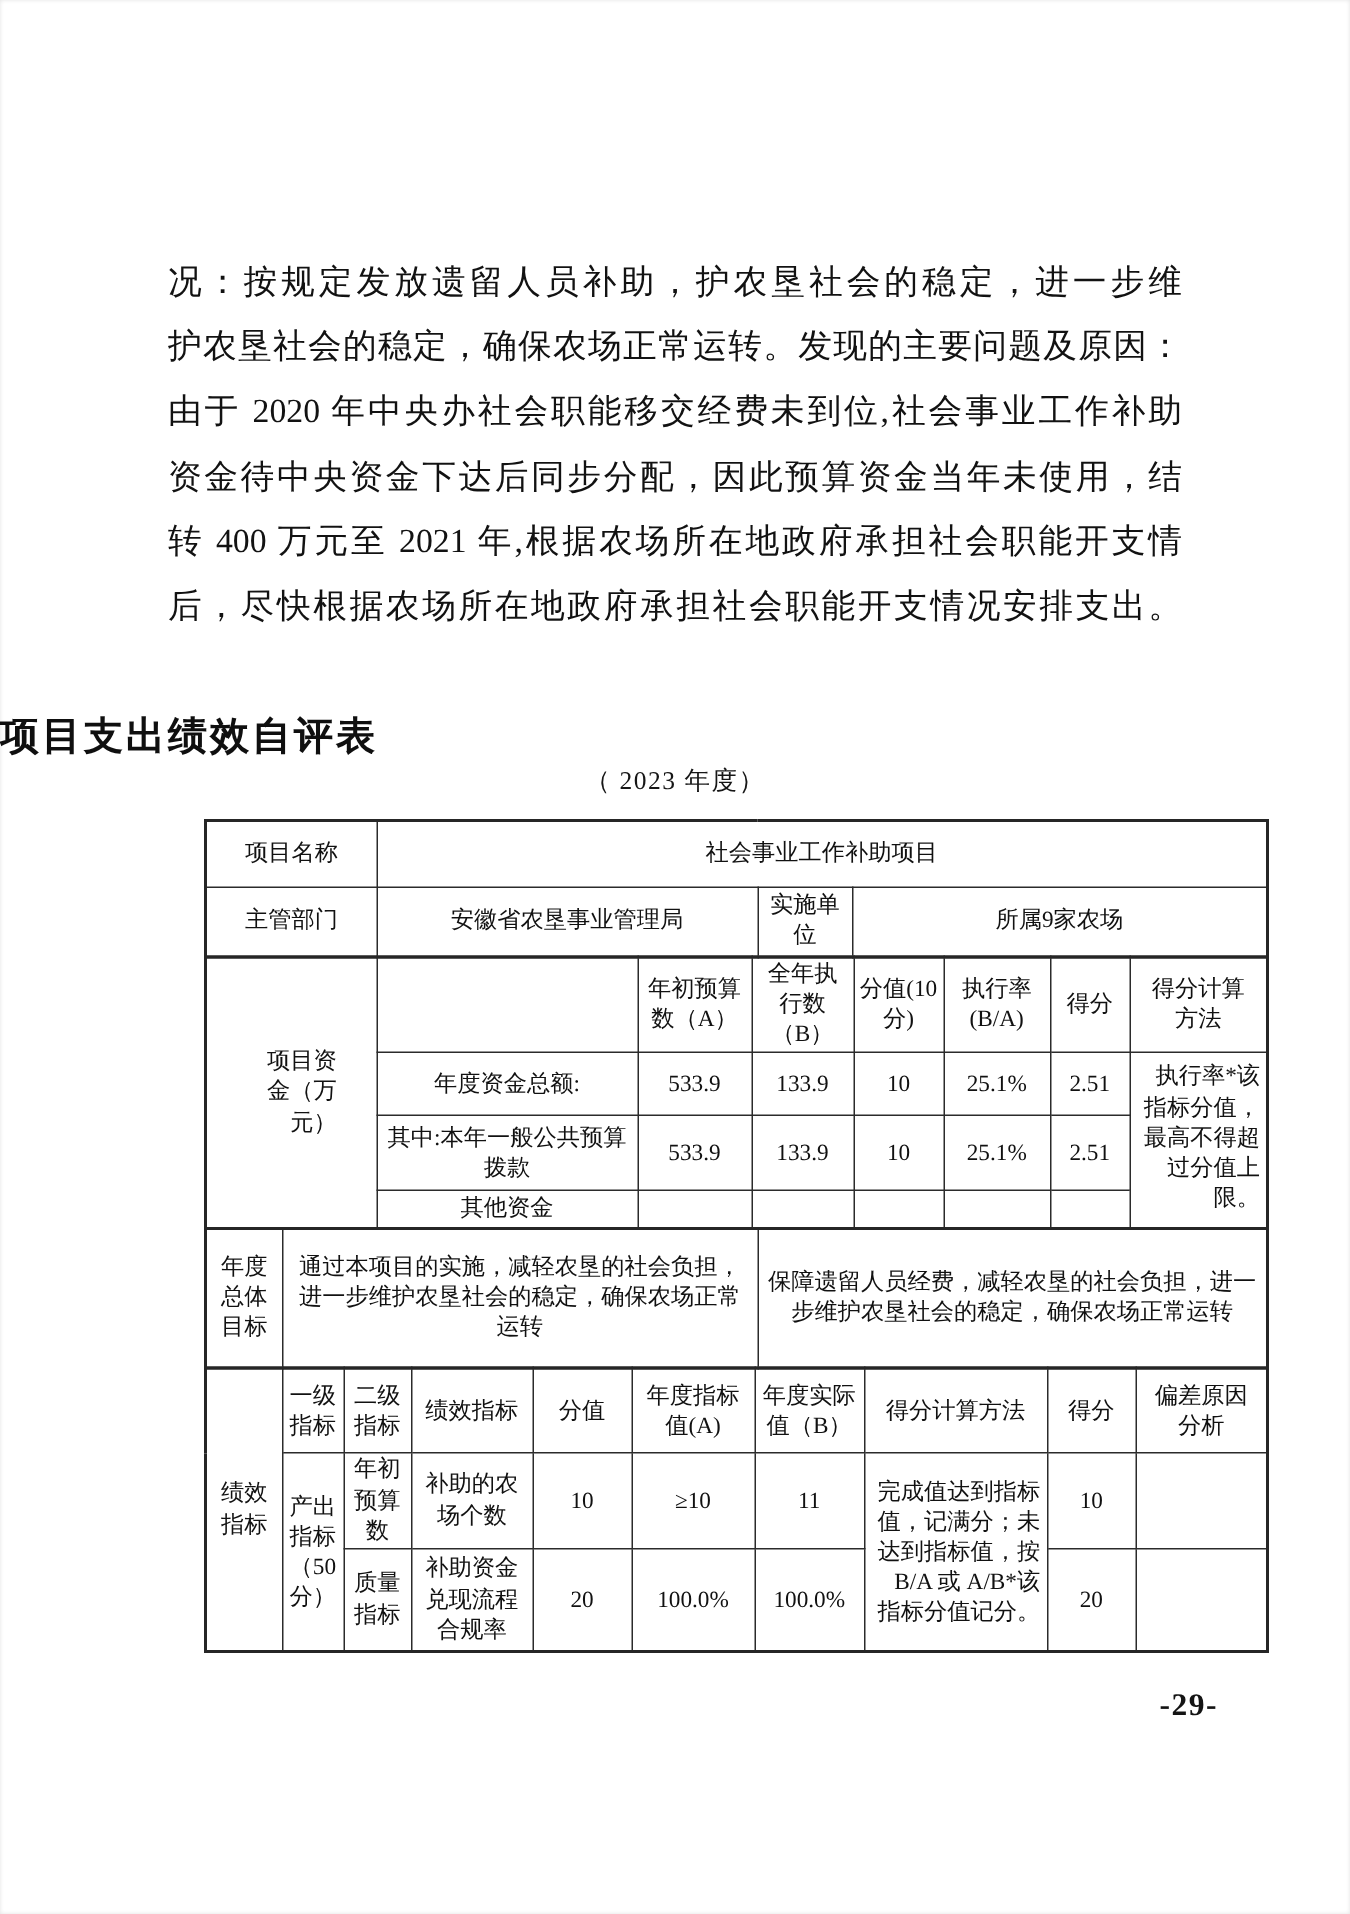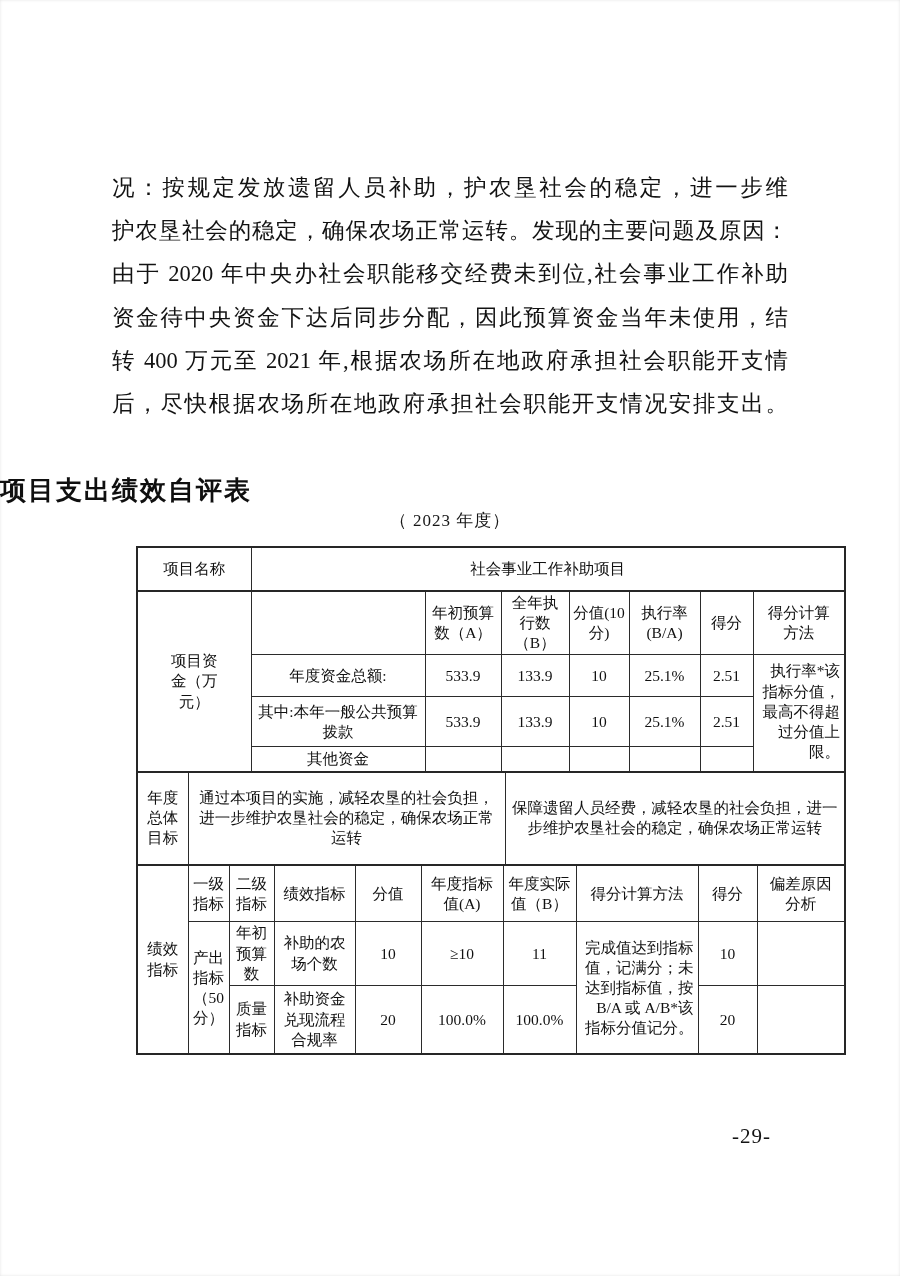--- a/index.html
+++ b/index.html
@@ -31,30 +31,30 @@
   table.t{
     border-collapse:collapse;table-layout:fixed;width:710px;
     border:2px solid #262626;
   }
   table.t + table.t{margin-top:-2px;}
   td{
     border:1px solid #2b2b2b;text-align:center;vertical-align:middle;
     padding:1px 3px;font-size:15.5px;line-height:1.3;color:#111111;
     overflow:hidden;word-break:break-word;
   }
-  .funds-label{padding:16px 26px;}
+  .funds-label{padding:16px 26px;text-align:right;}
   .mid-method-header{padding:2px 12px;}
   .method-note{text-align:right;padding:2px 4px 2px 6px;vertical-align:top;padding-top:6px;}
   .method-note2{text-align:right;padding:2px 4px 2px 5px;}
   .dev-header{padding:2px 11px;font-family:Liberation Serif, serif;}
   .goal-cell{padding:2px 6px;}
   
   .pagenum{
-    position:absolute;left:732px;top:1124px;width:80px;text-align:left;
-    font-size:21px;letter-spacing:1px;color:#141414;
+    position:absolute;left:732px;top:1124px;width:80px;text-align:right;
+    font-size:21px;letter-spacing:1px;color:#141414;font-weight:bold;
   }
 </style>
 </head>
 <body>
 
 <div class="page">
 
   <div class="para">
     <div class="pline">况：按规定发放遗留人员补助，护农垦社会的稳定，进一步维</div>
     <div class="pline">护农垦社会的稳定，确保农场正常运转。发现的主要问题及原因：</div>
@@ -73,20 +73,26 @@
       <colgroup>
           <col style="width:114px">
           <col style="width:254px">
           <col style="width:63px">
           <col style="width:277px">
         </colgroup>
       <tbody>
           <tr style="height:44px">
         <td>项目名称</td>
         <td colspan="3">社会事业工作补助项目</td>
+      </tr>
+      <tr style="height:47px">
+        <td>主管部门</td>
+        <td>安徽省农垦事业管理局</td>
+        <td>实施单位</td>
+        <td>所属9家农场</td>
       </tr>
     </tbody>
       </table>
 
     <table class="t">
       <colgroup>
           <col style="width:114px">
           <col style="width:174px">
           <col style="width:76px">
           <col style="width:68px">

